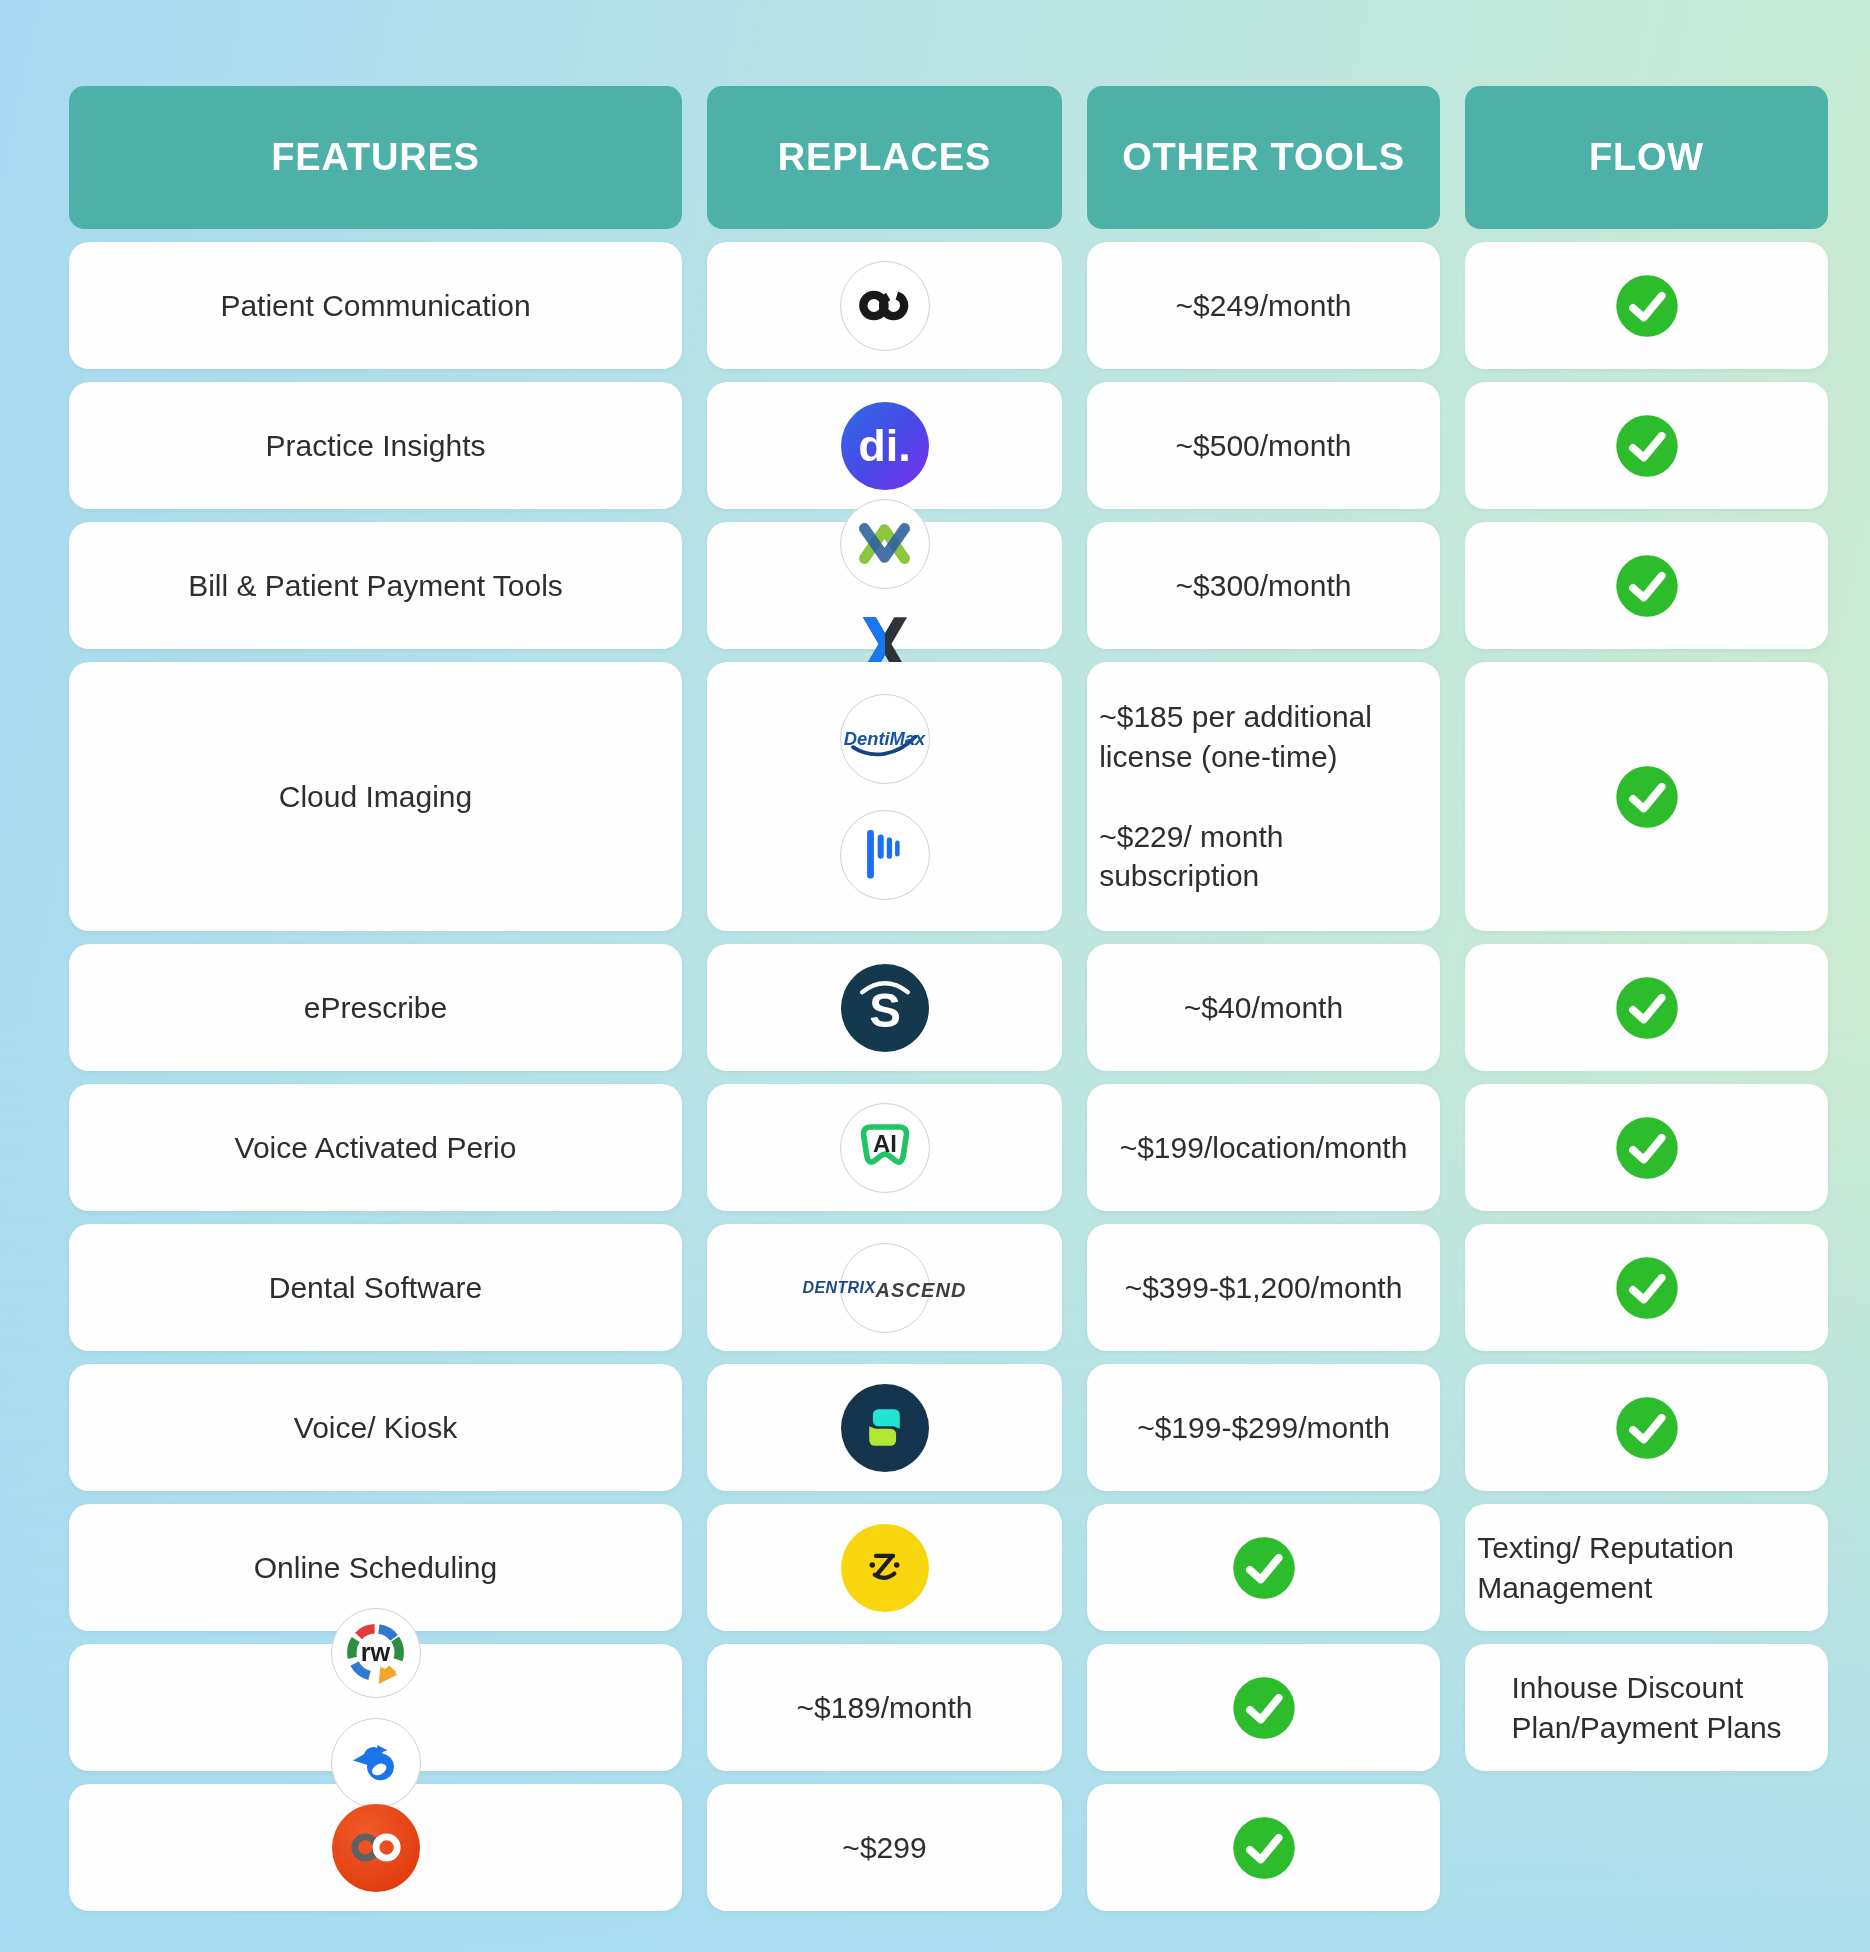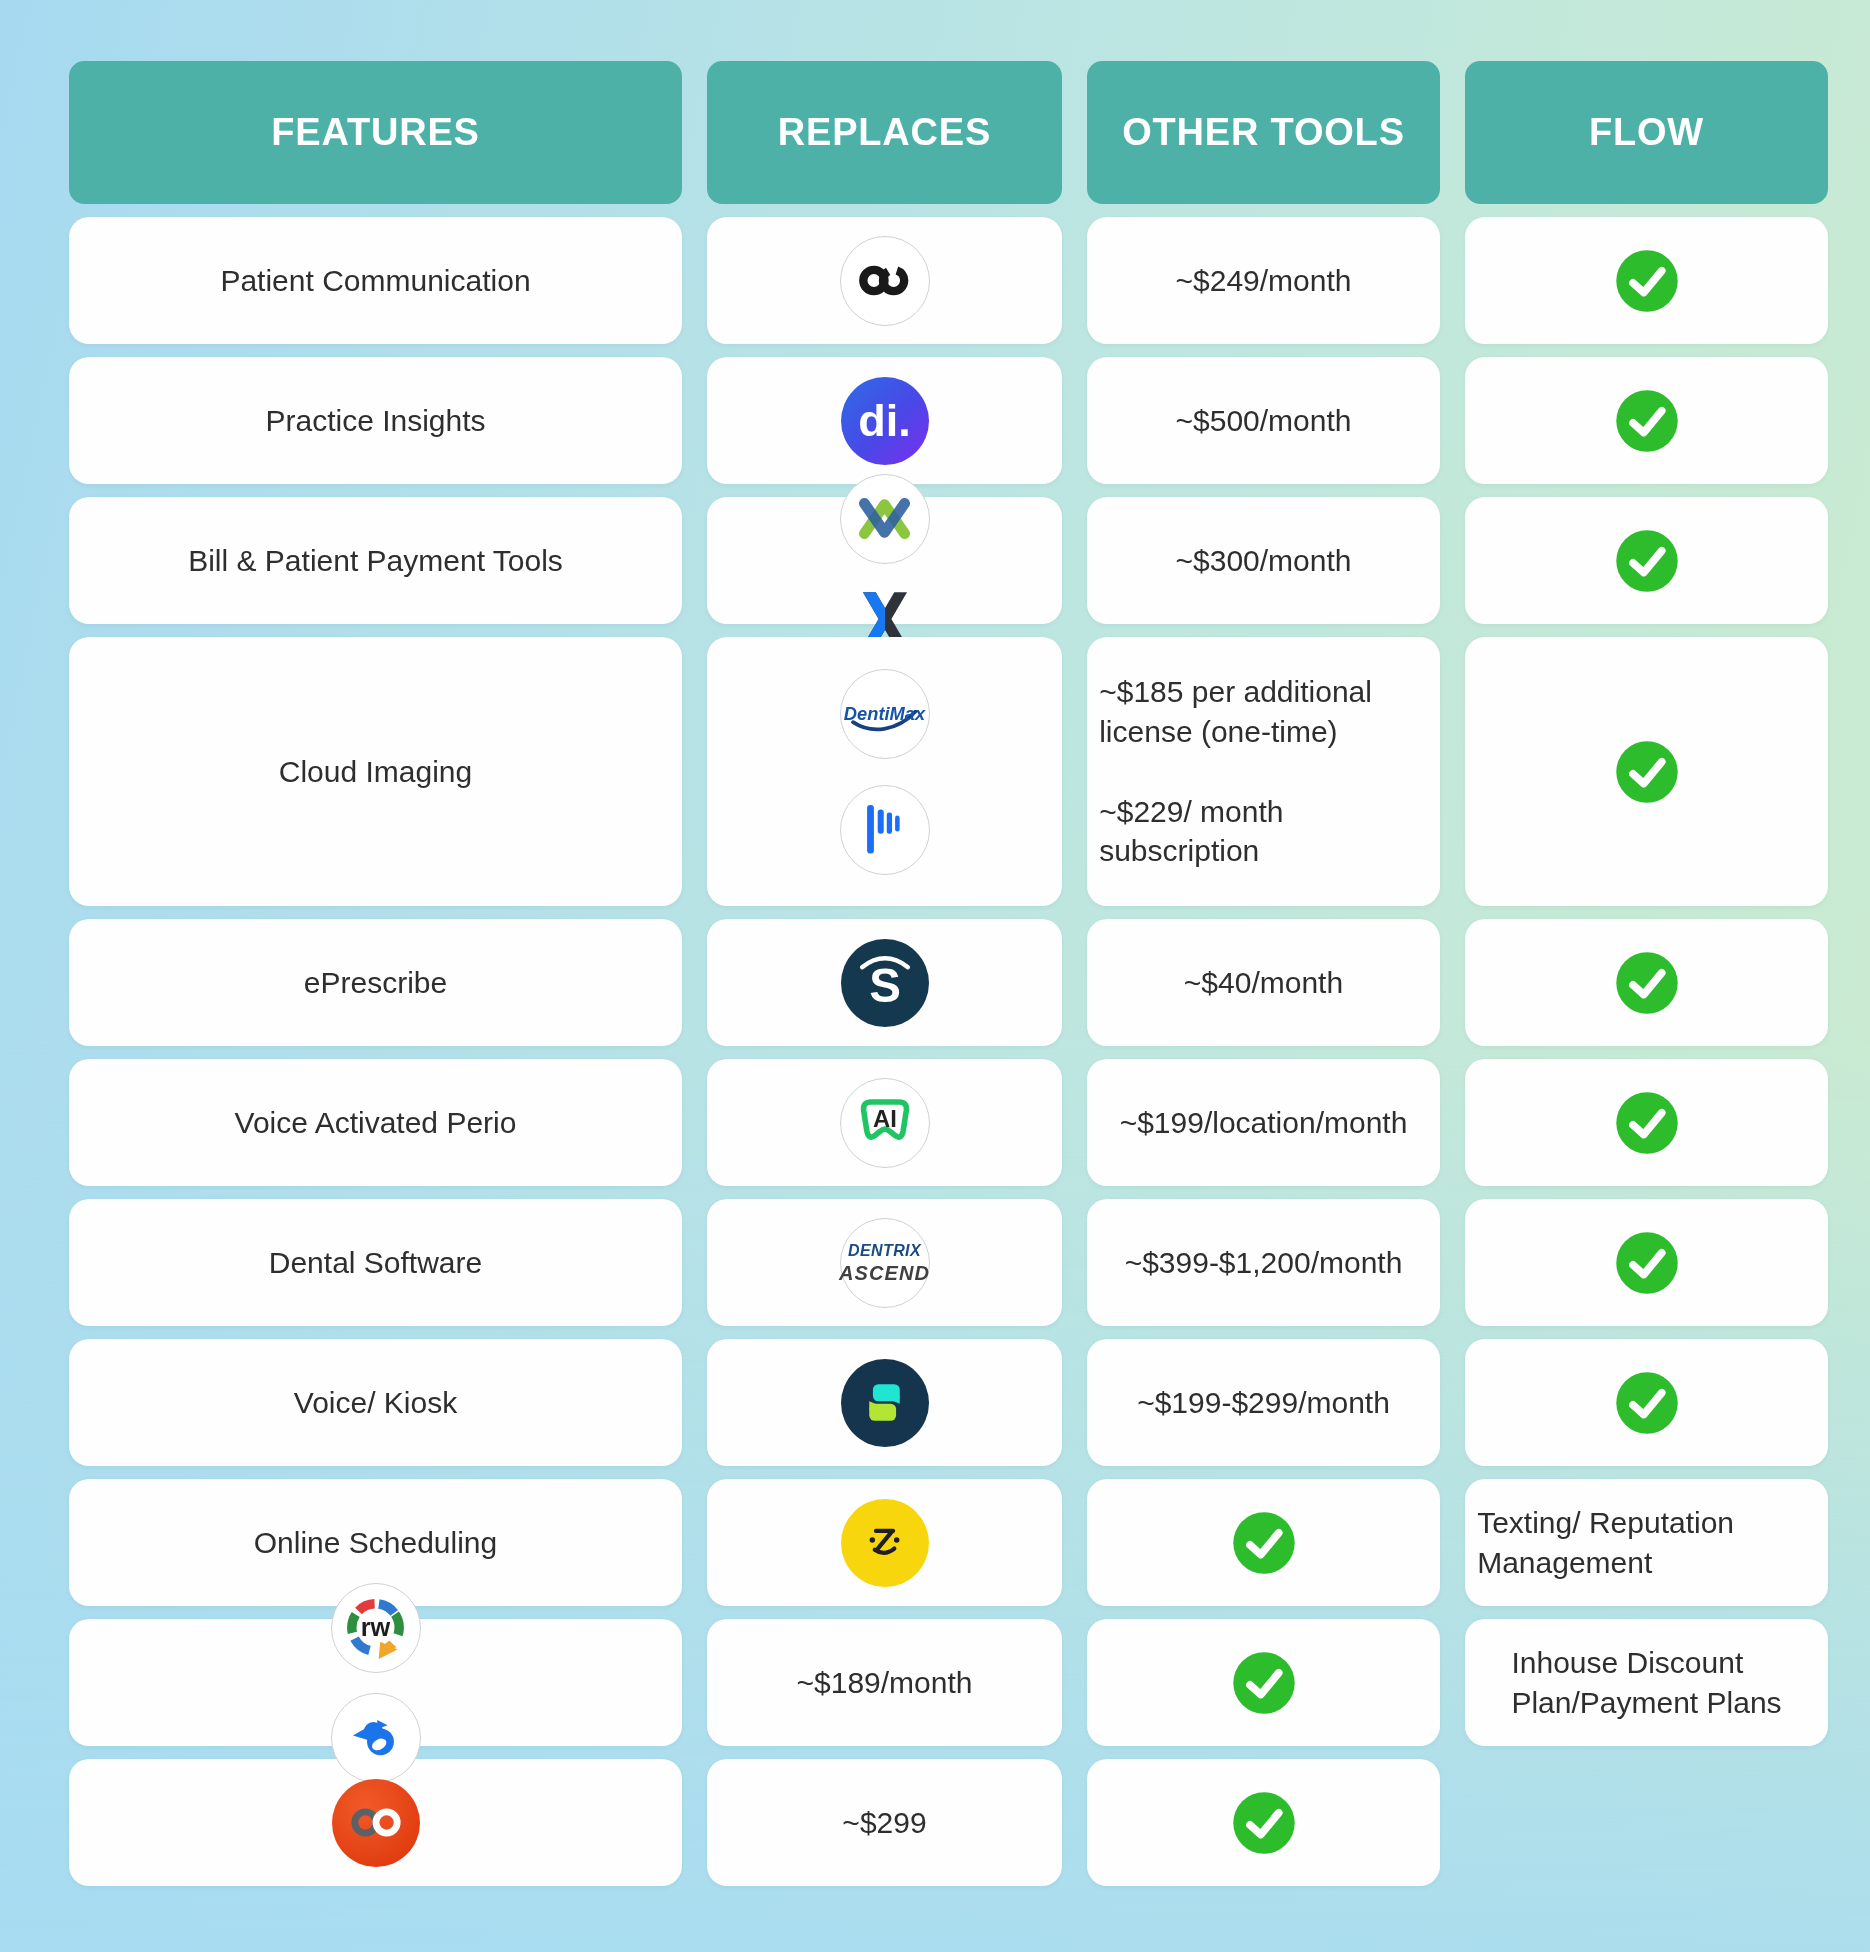--- a/index.html
+++ b/index.html
@@ -4,21 +4,21 @@
 <style>
   html,body{margin:0;padding:0;}
   body{
     width:1871px;height:1953px;position:relative;overflow:hidden;
     font-family:"Liberation Sans","DejaVu Sans",sans-serif;
     background:
       linear-gradient(to bottom, rgba(170,218,242,0) 52%, rgba(166,219,242,.85) 100%),
       linear-gradient(102deg,#a7daf1 0%,#bde6e1 52%,#cdecce 100%);
   }
   .grid{
-    position:absolute;left:69px;top:61px;
+    position:absolute;left:69px;top:86px;
     display:grid;
     grid-template-columns:613px 355px 353px 363px;
     grid-template-rows:143px 127px 127px 127px 269px 127px 127px 127px 127px 127px 127px 127px;
     gap:13px 25px;
   }
   .th{
     background:#4db1a8;border-radius:15.3px;
     display:flex;align-items:center;justify-content:center;
     color:#fff;font-weight:700;font-size:38px;letter-spacing:0.8px;
   }
@@ -42,21 +42,21 @@
   .bordered{border:1.5px solid #cfd2d4;}
   .di-circle{background:linear-gradient(135deg,#2e6ce6 0%,#4a47e6 55%,#7d2ff0 100%);}
   .di-text{color:#fff;font-weight:700;font-size:45px;}
   .navy-circle{background:#14384e;}
   .yapi-circle{background:#14354d;}
   .zoc-circle{background:#f8d60d;}
   .red-circle{background:radial-gradient(circle at 38% 32%,#f15a29 0%,#e03c10 78%);}
   .dentimax-wrap{position:relative;display:flex;align-items:center;justify-content:center;width:100%;height:100%;}
   .dentimax-text{color:#1553a8;font-style:italic;font-weight:700;font-size:18.3px;z-index:2;}
   .dentimax-swoosh{position:absolute;left:9.2px;top:40px;z-index:1;}
-  .dentrix-stack{display:flex;flex-direction:column;align-items:center;line-height:1;}
+  .dentrix-stack{display:flex;flex-direction:row;align-items:center;line-height:1;}
   .dentrix-top{color:#1b4a85;font-style:italic;font-weight:800;font-size:16px;letter-spacing:0.4px;}
   .dentrix-bottom{color:#404040;font-style:italic;font-weight:700;font-size:20px;letter-spacing:1.1px;margin-top:4px;}
   svg{display:block;}
 </style>
 </head>
 <body>
 
 <div class="grid">
 
   <div class="th">

